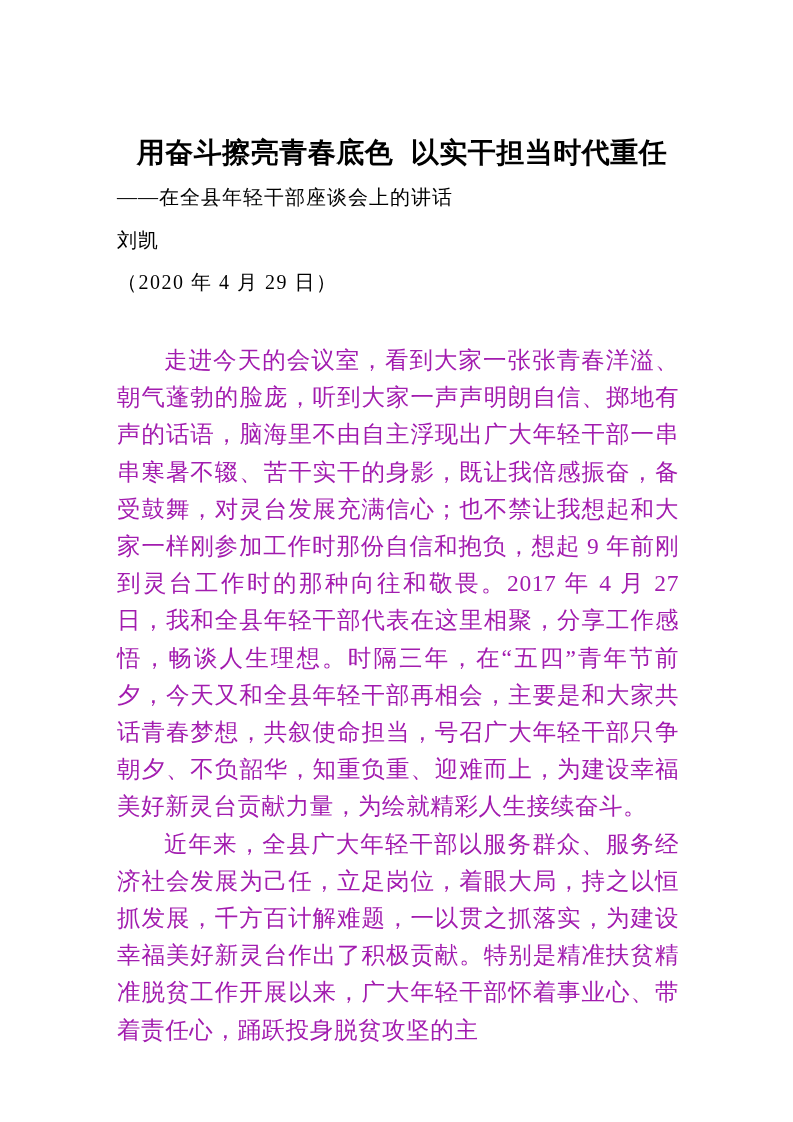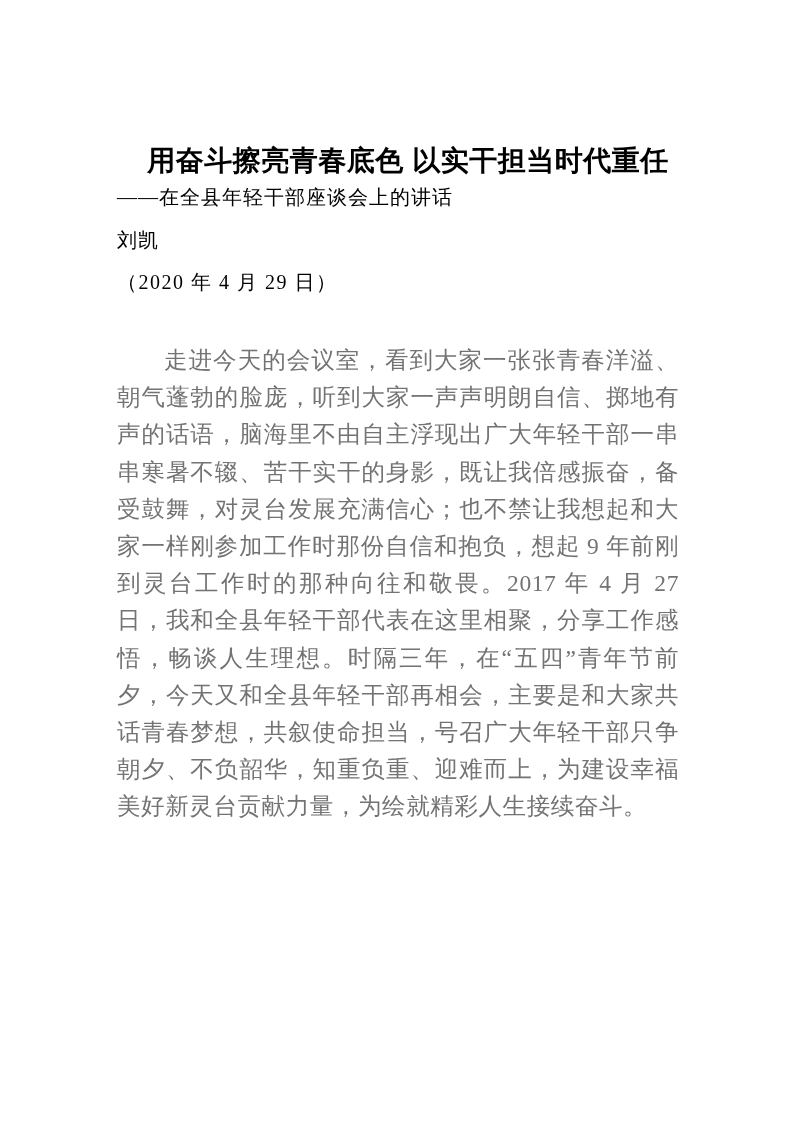--- a/index.html
+++ b/index.html
@@ -28,28 +28,28 @@
 
   .content {
     position: absolute;
     left: 117px;
     top: 0;
     width: 562px;
   }
 
   
   .doc-title {
-    margin: 10px;
+    margin: 4px;
     padding: 0;
     position: absolute;
     left: 0;
     top: 132px;
     width: 562px;
     text-align: center;
-    font-family: Liberation Sans, sans-serif;
+    font-family: Liberation Mono, monospace;
     font-weight: bold;
     font-size: 28px;
     line-height: 38px;
     letter-spacing: 0.5px;
     white-space: nowrap;
   }
 
   .doc-subtitle {
     position: absolute;
     left: 0;
@@ -97,21 +97,21 @@
   .para {
     margin: 0;
     padding: 0;
     font-family: "Liberation Serif", "DejaVu Serif", serif;
     font-size: 23.5px;
     line-height: 37.2px;
     text-align: justify;
     text-justify: inter-character;
     letter-spacing: 0.6px;
     word-break: break-all;
-    color: #737373;
+    color: #a21caf;
   }
 
   .para.indent {
     text-indent: 2em;
   }
 
   .salutation {
     margin: 0;
     padding: 0;
     font-family: "Liberation Serif", "DejaVu Serif", serif;
@@ -132,17 +132,18 @@
 
     <div class="doc-author">刘凯</div>
 
     <div class="doc-date">（2020 年 4 月 29 日）</div>
 
     <div class="body-block">
 
 
       <p class="para indent">走进今天的会议室，看到大家一张张青春洋溢、朝气蓬勃的脸庞，听到大家一声声明朗自信、掷地有声的话语，脑海里不由自主浮现出广大年轻干部一串串寒暑不辍、苦干实干的身影，既让我倍感振奋，备受鼓舞，对灵台发展充满信心；也不禁让我想起和大家一样刚参加工作时那份自信和抱负，想起 9 年前刚到灵台工作时的那种向往和敬畏。2017 年 4 月 27 日，我和全县年轻干部代表在这里相聚，分享工作感悟，畅谈人生理想。时隔三年，在“五四”青年节前夕，今天又和全县年轻干部再相会，主要是和大家共话青春梦想，共叙使命担当，号召广大年轻干部只争朝夕、不负韶华，知重负重、迎难而上，为建设幸福美好新灵台贡献力量，为绘就精彩人生接续奋斗。</p>
 
+      <p class="para indent">近年来，全县广大年轻干部以服务群众、服务经济社会发展为己任，立足岗位，着眼大局，持之以恒抓发展，千方百计解难题，一以贯之抓落实，为建设幸福美好新灵台作出了积极贡献。特别是精准扶贫精准脱贫工作开展以来，广大年轻干部怀着事业心、带着责任心，踊跃投身脱贫攻坚的主</p>
 
     </div>
 
   </div>
 </div>
 
 </body></html>

